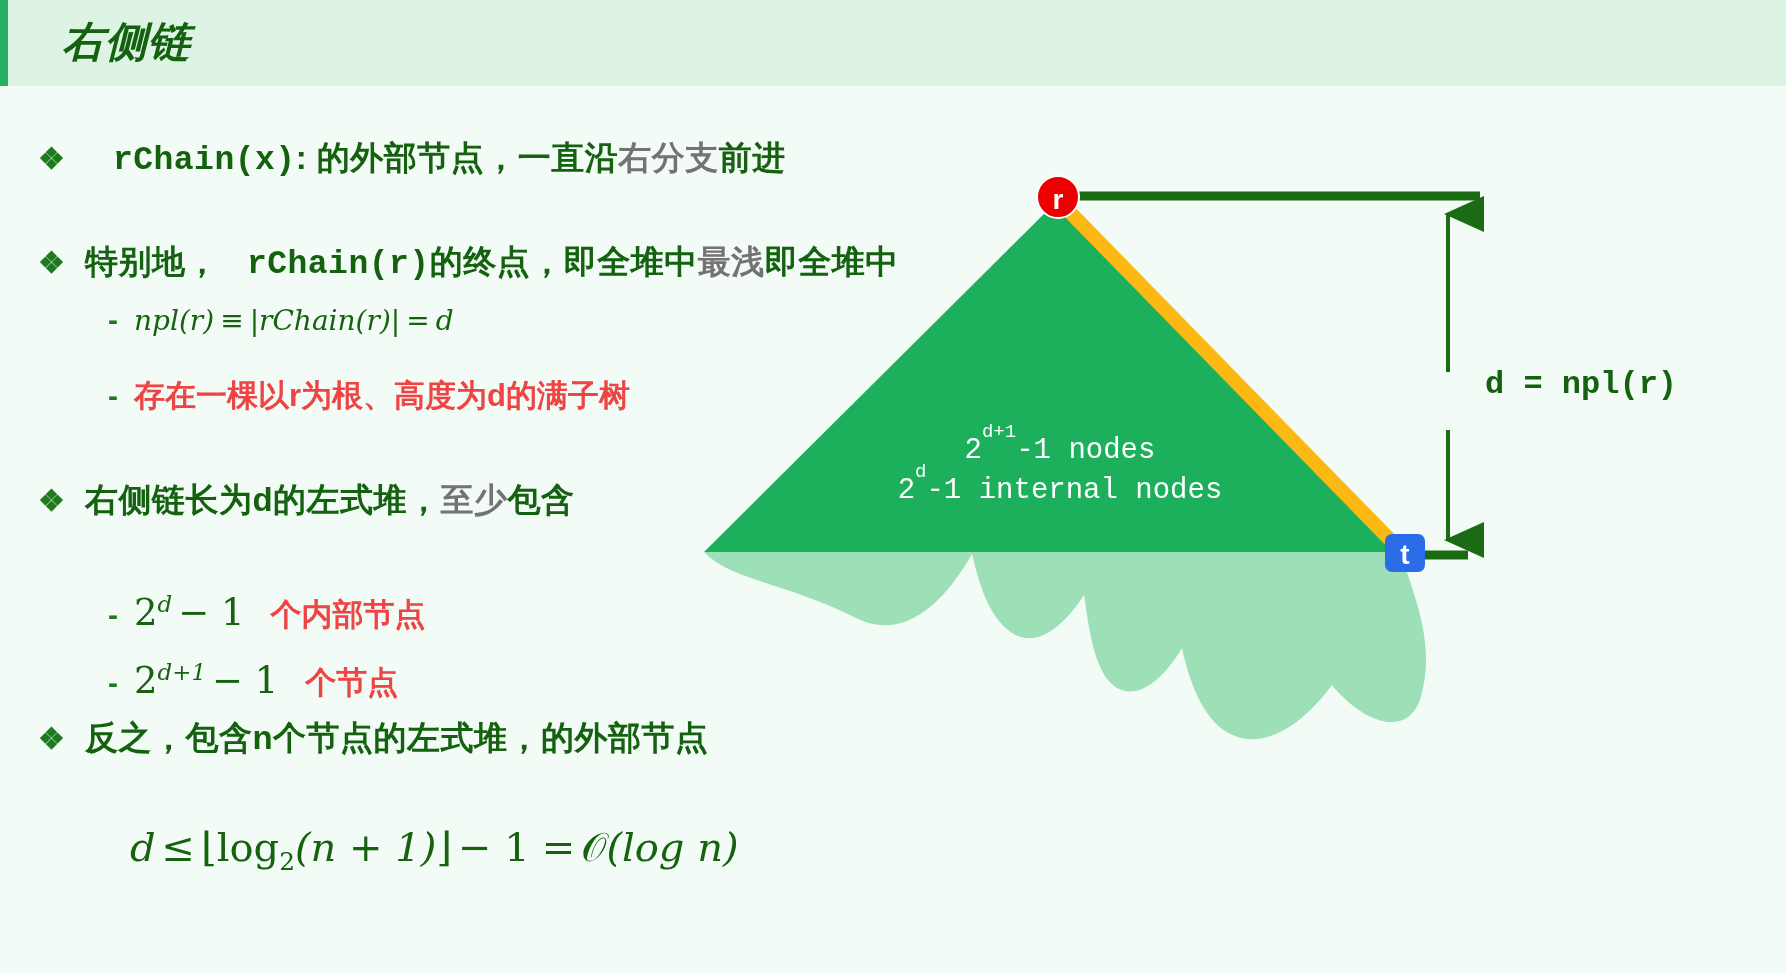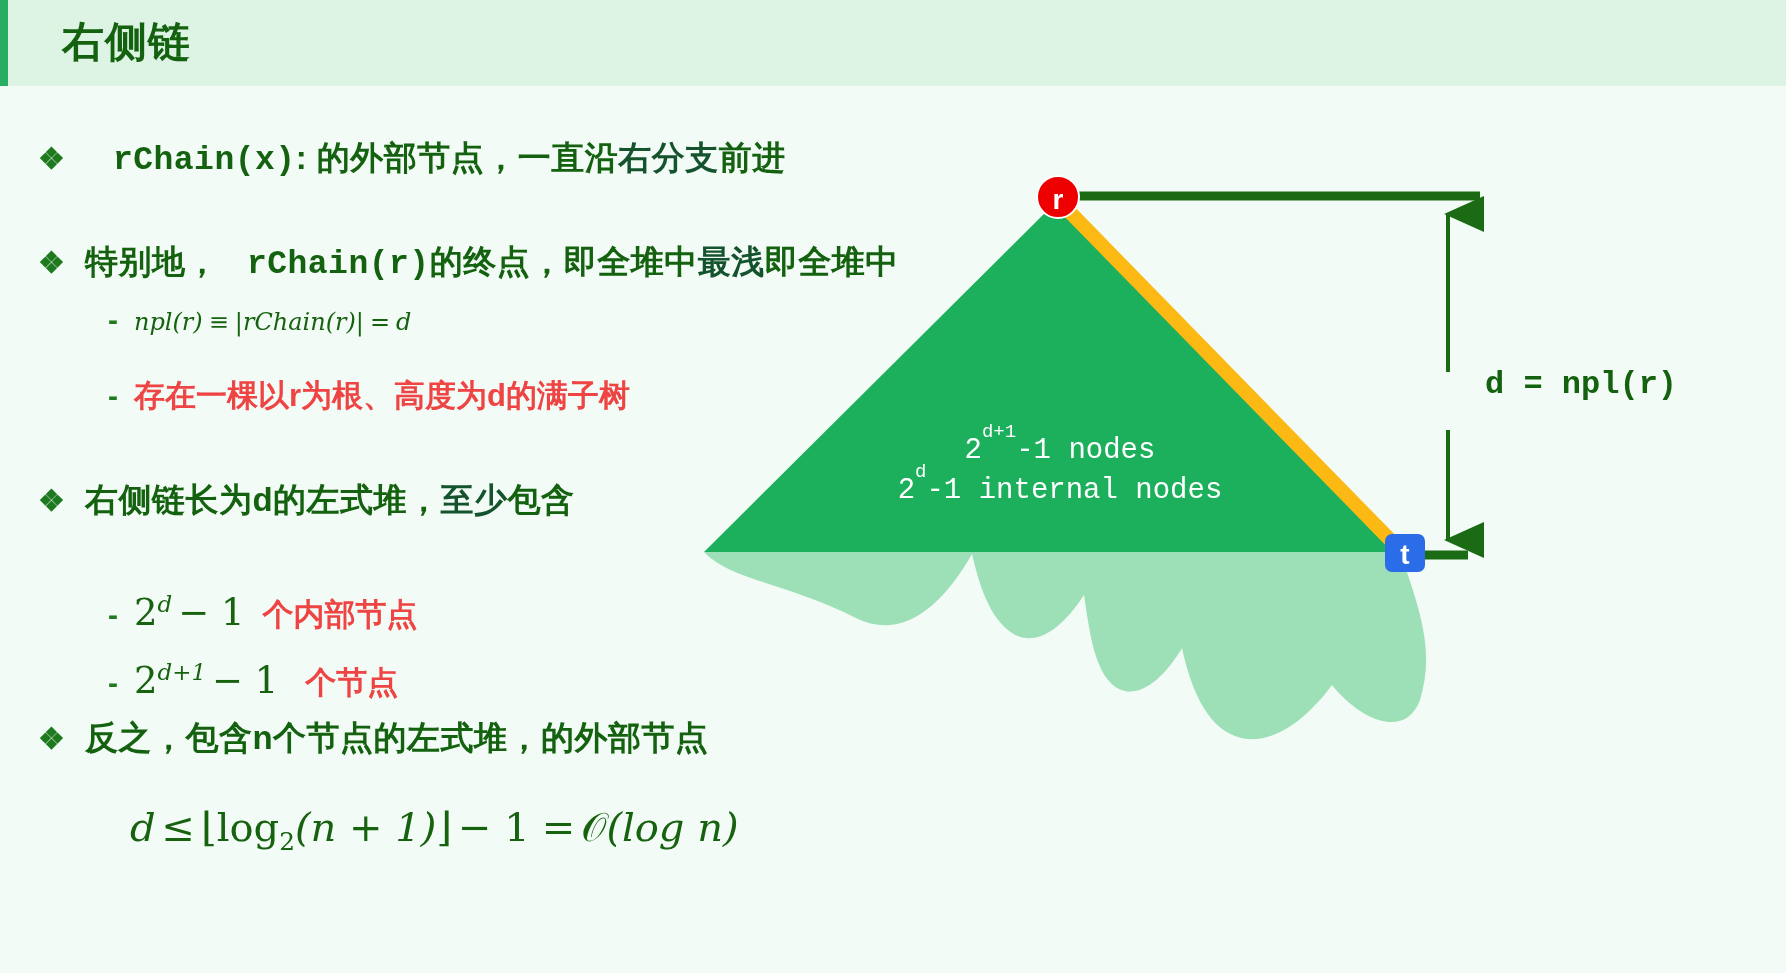--- a/index.html
+++ b/index.html
@@ -37,20 +37,21 @@
   }
   .slide-title {
     position: absolute;
     left: 62px;
     top: 14px;
     font-size: 42px;
     font-weight: bold;
     color: #14620f;
     letter-spacing: 1px;
     font-family: "Liberation Sans", sans-serif;
+    font-style: italic;
   }
   .body-area {
     position: absolute;
     left: 0; top: 86px;
     width: 1786px;
     height: 887px;
     background: #f2fbf5;
   }
   
   .bullet {
@@ -72,21 +73,21 @@
     color: #14620f;
     font-family: "Liberation Sans", sans-serif;
     letter-spacing: 0.5px;
   }
   .mono-inline {
     font-family: "Liberation Mono", monospace;
     font-weight: bold;
     margin-left: 28px;
   }
   .hl-red {
-    color: #14532d;
+    color: #737373;
   }
   
   .subitem {
     position: absolute;
     display: flex;
     align-items: baseline;
     white-space: nowrap;
   }
   .sub-dash {
     color: #1f7a1f;
@@ -112,21 +113,21 @@
     font-style: italic;
     vertical-align: super;
     line-height: 0;
   }
   .math sub {
     font-size: 0.62em;
     font-style: normal;
     vertical-align: sub;
     line-height: 0;
   }
-  .math-f1 { font-size: 24px; }
+  .math-f1 { font-size: 28px; }
   .math-f2 { font-size: 37px; margin-top: 48px; }
   .math-f3 { font-size: 40px; }
   .op { font-style: normal; padding: 0 6px; }
   
   .diagram {
     position: absolute;
     left: 660px;
     top: 140px;
     width: 1126px;
     height: 660px;
@@ -185,35 +186,35 @@
   </div>
 
   <div class="bullet" style="left:38px; top:478px;">
     <span class="bullet-marker">❖</span>
     <span class="bullet-text"><span>右侧链长为d的左式堆，</span><span class="hl-red">至少</span><span>包含</span></span>
   </div>
 
   <div class="subitem" style="left:108px; top:543px;">
     <span class="sub-dash">-</span>
     <span class="math math-f2"><span class="up">2</span><sup>d</sup><span class="op up">− 1</span></span>
-    <span class="sub-text" style="margin-left:12px;">个内部节点</span>
+    <span class="sub-text" style="margin-left:20px;">个内部节点</span>
   </div>
 
   <div class="subitem" style="left:108px; top:611px;">
     <span class="sub-dash">-</span>
     <span class="math math-f2"><span class="up">2</span><sup>d+1</sup><span class="op up">− 1</span></span>
     <span class="sub-text" style="margin-left:21px;">个节点</span>
   </div>
 
   <div class="bullet" style="left:38px; top:716px;">
     <span class="bullet-marker">❖</span>
     <span class="bullet-text">反之，包含n个节点的左式堆，的外部节点</span>
   </div>
 
-  <div class="subitem" style="left:130px; top:804px;">
+  <div class="subitem" style="left:130px; top:824px;">
     <span class="math math-f3"><span>d</span><span class="op">≤</span><span class="up">⌊</span><span class="up">log</span><sub>2</sub><span>(n + 1)</span><span class="up">⌋</span><span class="op up">− 1</span><span class="op">=</span><span class="up">𝒪</span><span>(log n)</span></span>
   </div>
 
   <div class="diagram">
     <svg width="1126" height="660" viewBox="0 0 1126 660" xmlns="http://www.w3.org/2000/svg">
 
       <path d="M 44 412
                L 740 412
                C 760 470, 775 510, 760 560
                C 745 600, 700 580, 672 545

